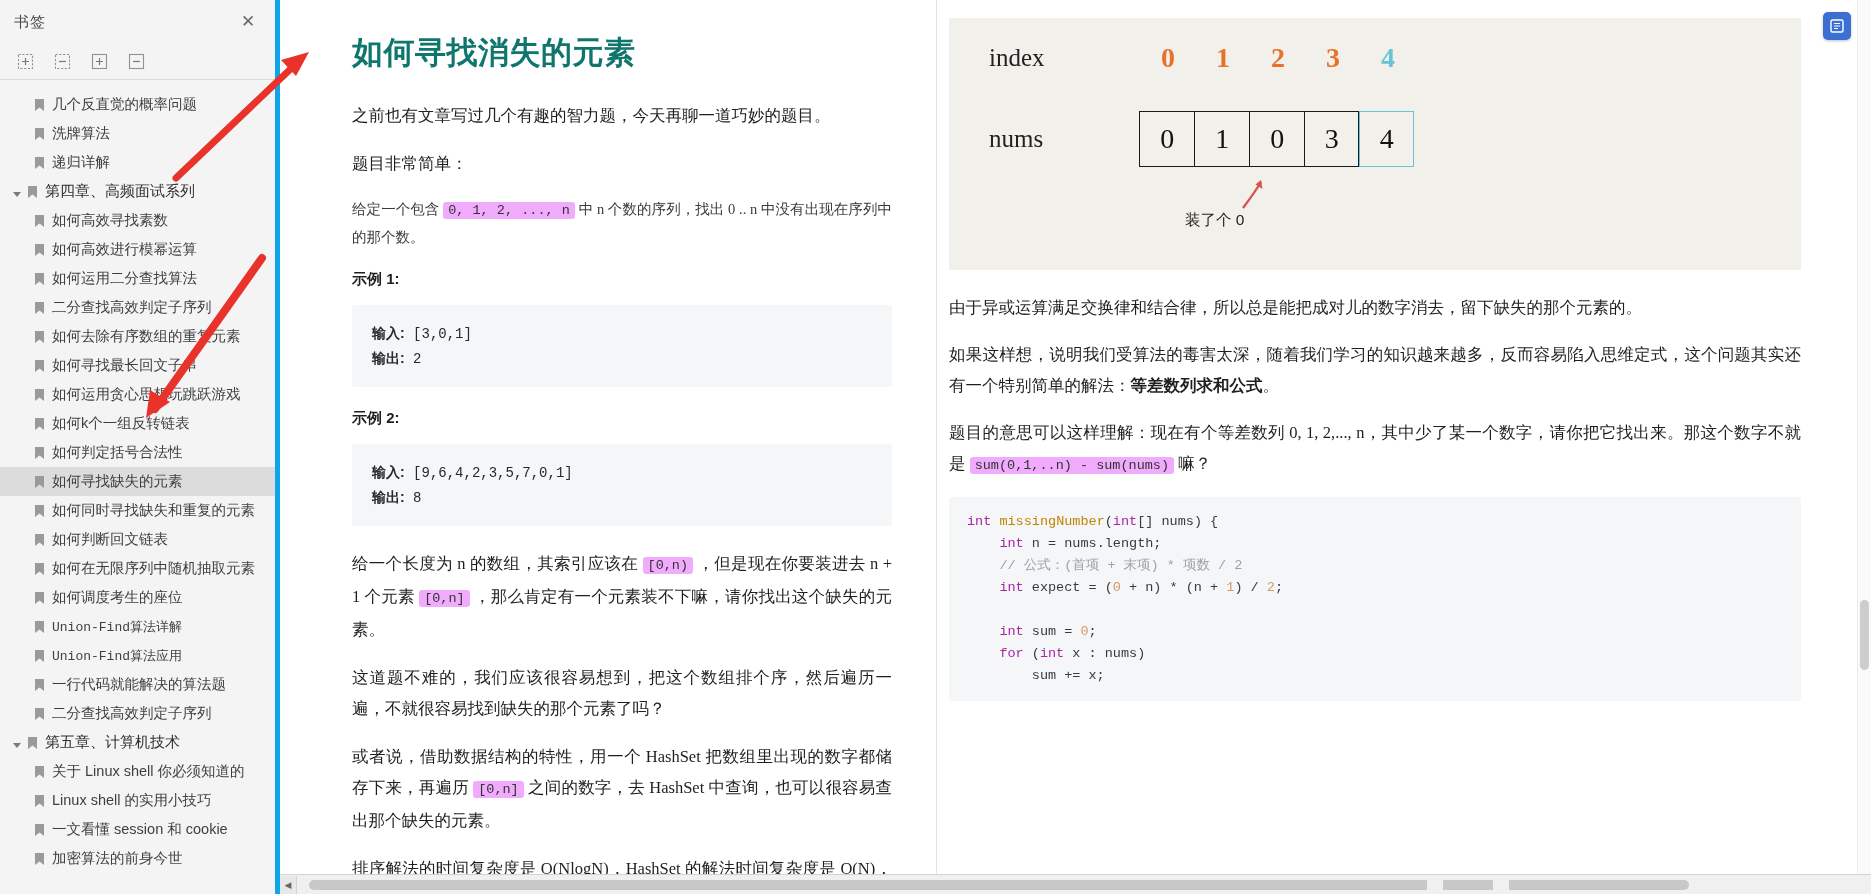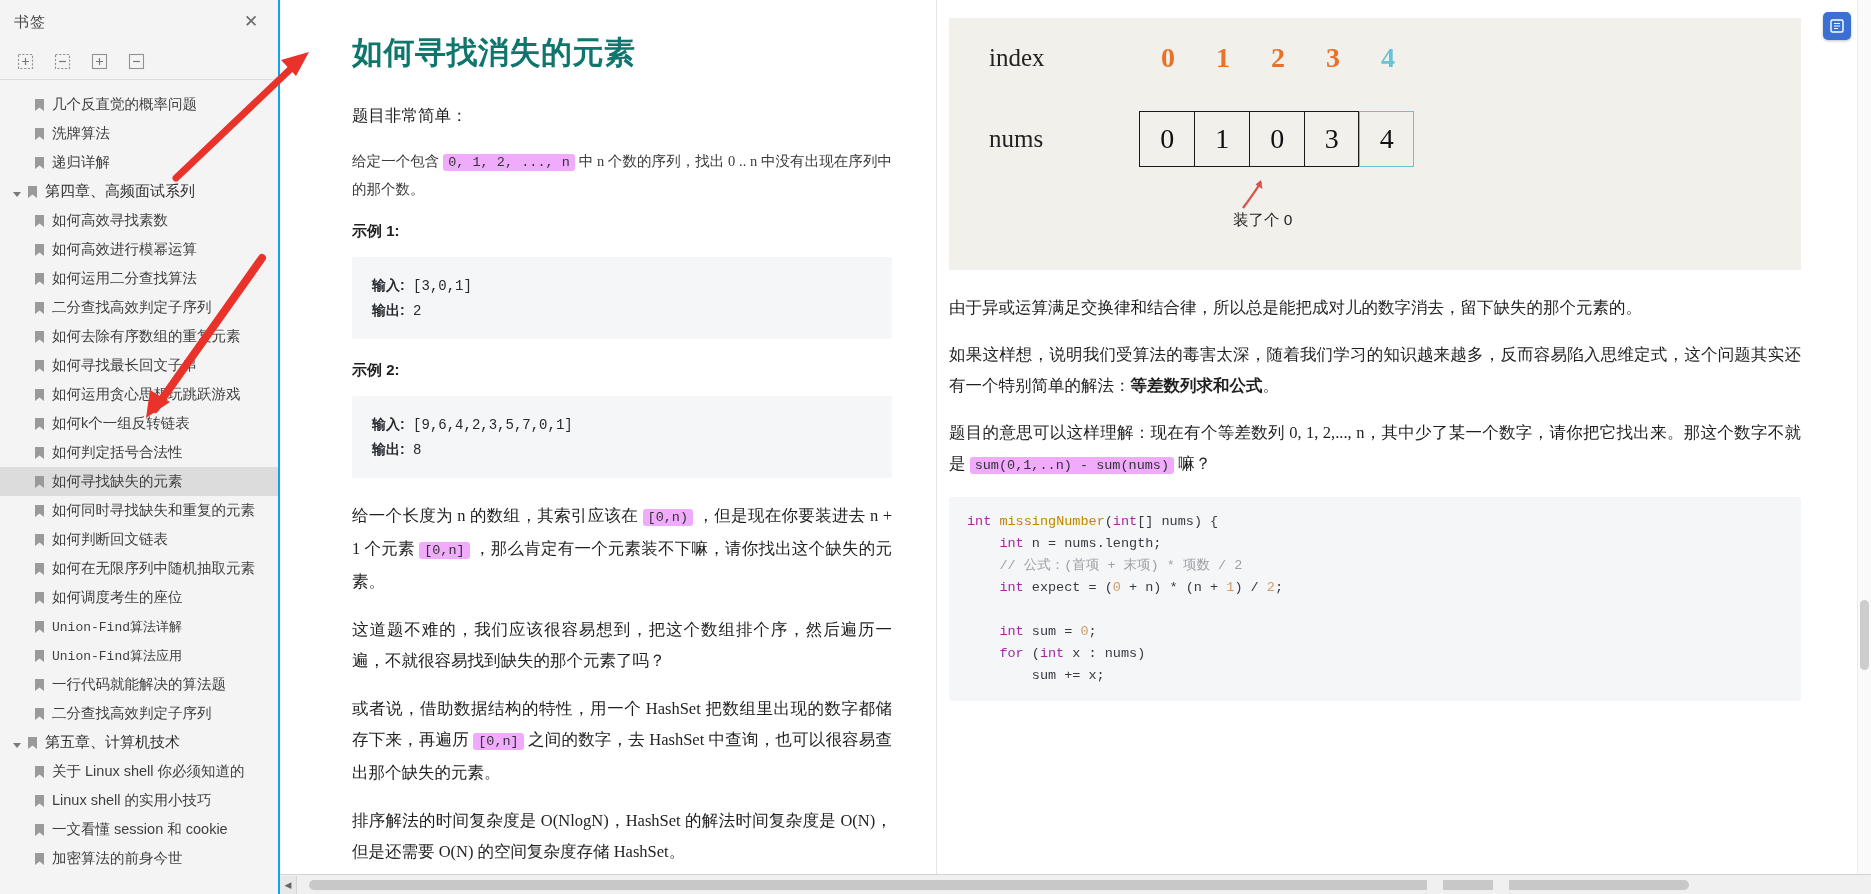--- a/index.html
+++ b/index.html
@@ -15,21 +15,21 @@
     width: 1871px; height: 894px;
     display: flex;
     background: #ffffff;
   }
 
   
   .sidebar {
     width: 280px;
     height: 894px;
     background: #f4f4f4;
-    border-right: 2px solid #0ea5e9;
+    border-right: 5px solid #0ea5e9;
     display: flex;
     flex-direction: column;
     position: relative;
     flex: 0 0 280px;
   }
   .sb-header {
     height: 44px;
     display: flex;
     align-items: center;
     padding: 0 14px;
@@ -239,21 +239,20 @@
     border: 1.6px solid #69c3d8;
   }
   .nums-cell.prelast { border-right: 1.6px solid #1a1a1a; }
   .fig-caption {
     position: absolute;
     top: 192px;
     left: 236px;
     font-size: 15.5px;
     color: #222;
     font-family: "Liberation Sans", sans-serif;
-    margin-left: 48px;
   }
   .fig-arrow {
     position: absolute;
     top: 158px;
     left: 288px;
     width: 32px; height: 34px;
   }
   .rp {
     font-family: "Liberation Serif", "DejaVu Serif", serif;
     font-size: 16.5px;
@@ -620,20 +619,21 @@
         </div>
       </div>
   </aside>
 
   <div class="reader">
     <div class="pages">
 
       <section class="page-left">
         <h1 class="doc-h1"><span>如何寻找消失的元素</span></h1>
 
+        <p class="doc-p">之前也有文章写过几个有趣的智力题，今天再聊一道巧妙的题目。</p>
         <p class="doc-p">题目非常简单：</p>
 
         <p class="doc-p small">
           <span>给定一个包含 </span><code class="inl">0, 1, 2, ..., n</code><span> 中 n 个数的序列，找出 0 .. n 中没有出现在序列中的那个数。</span>
         </p>
 
         <h3 class="doc-h3">示例 1:</h3>
         <div class="codeblock">
           <div><span class="k">输入:</span> <span>[3,0,1]</span></div>
           <div><span class="k">输出:</span> <span>2</span></div>

